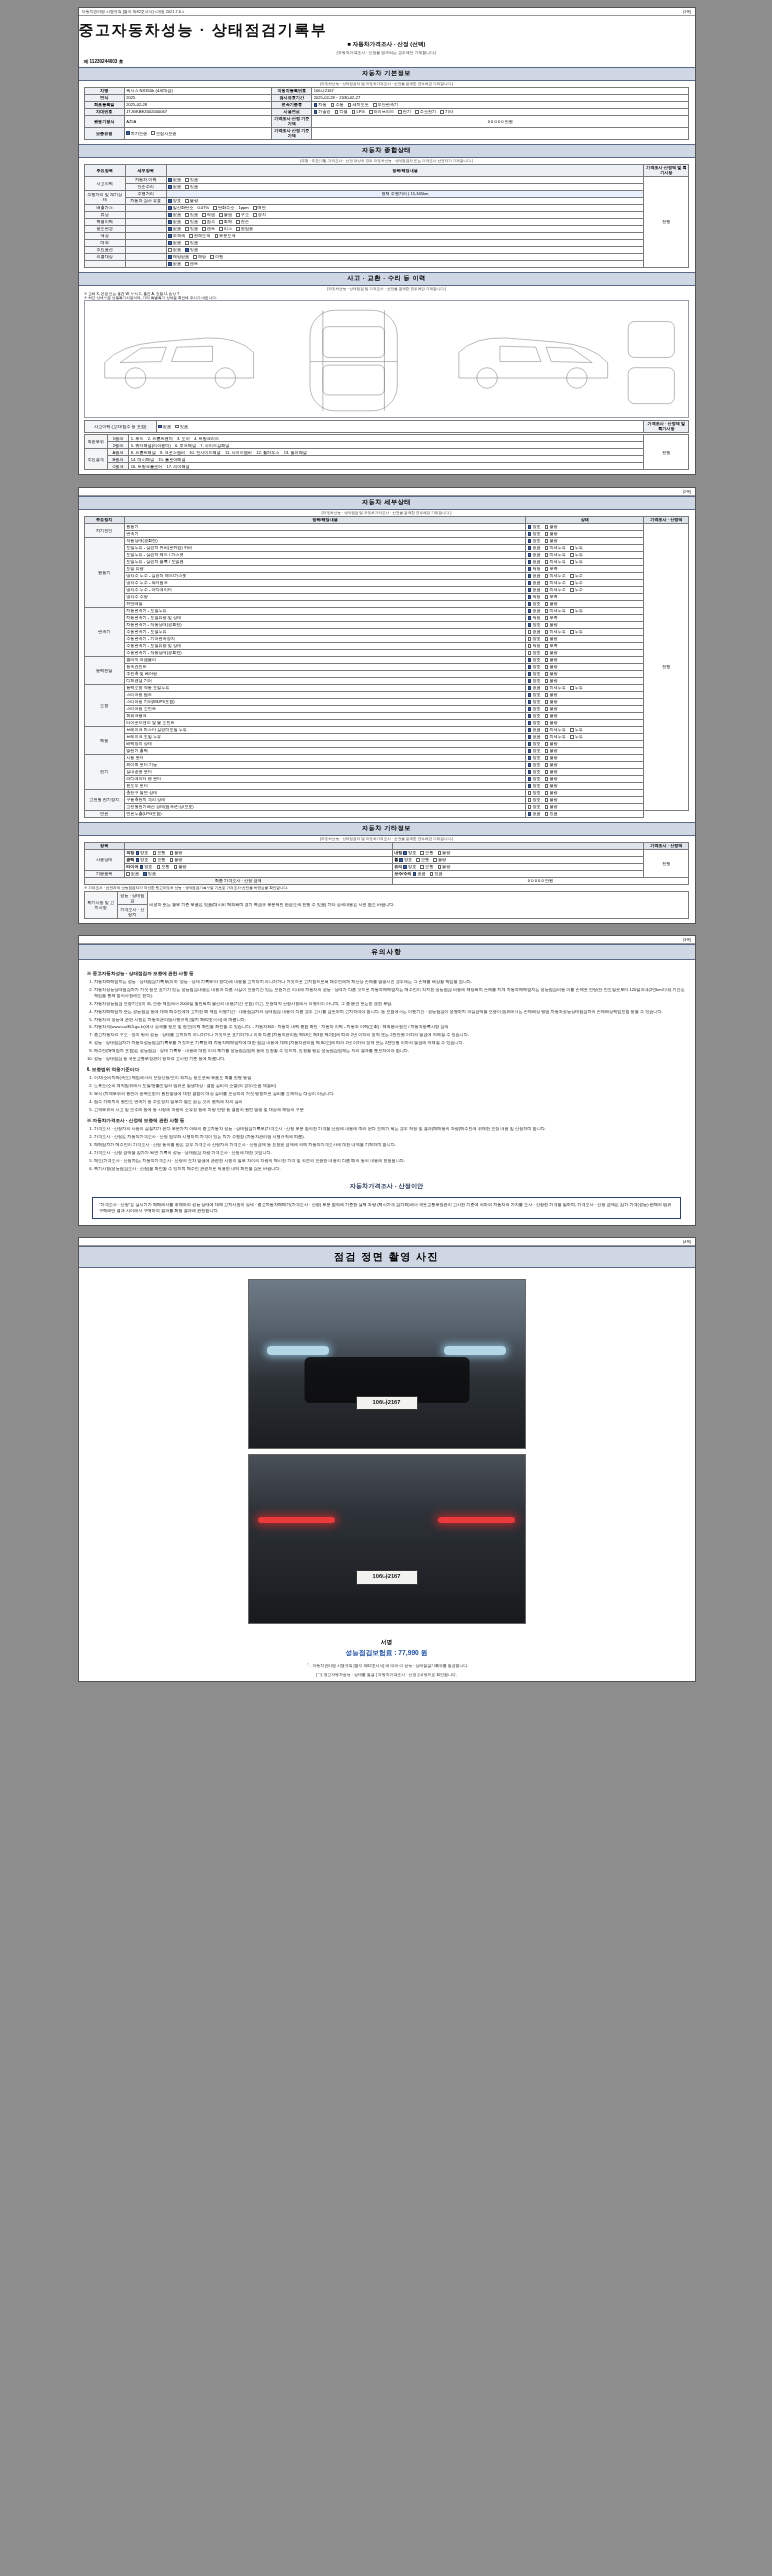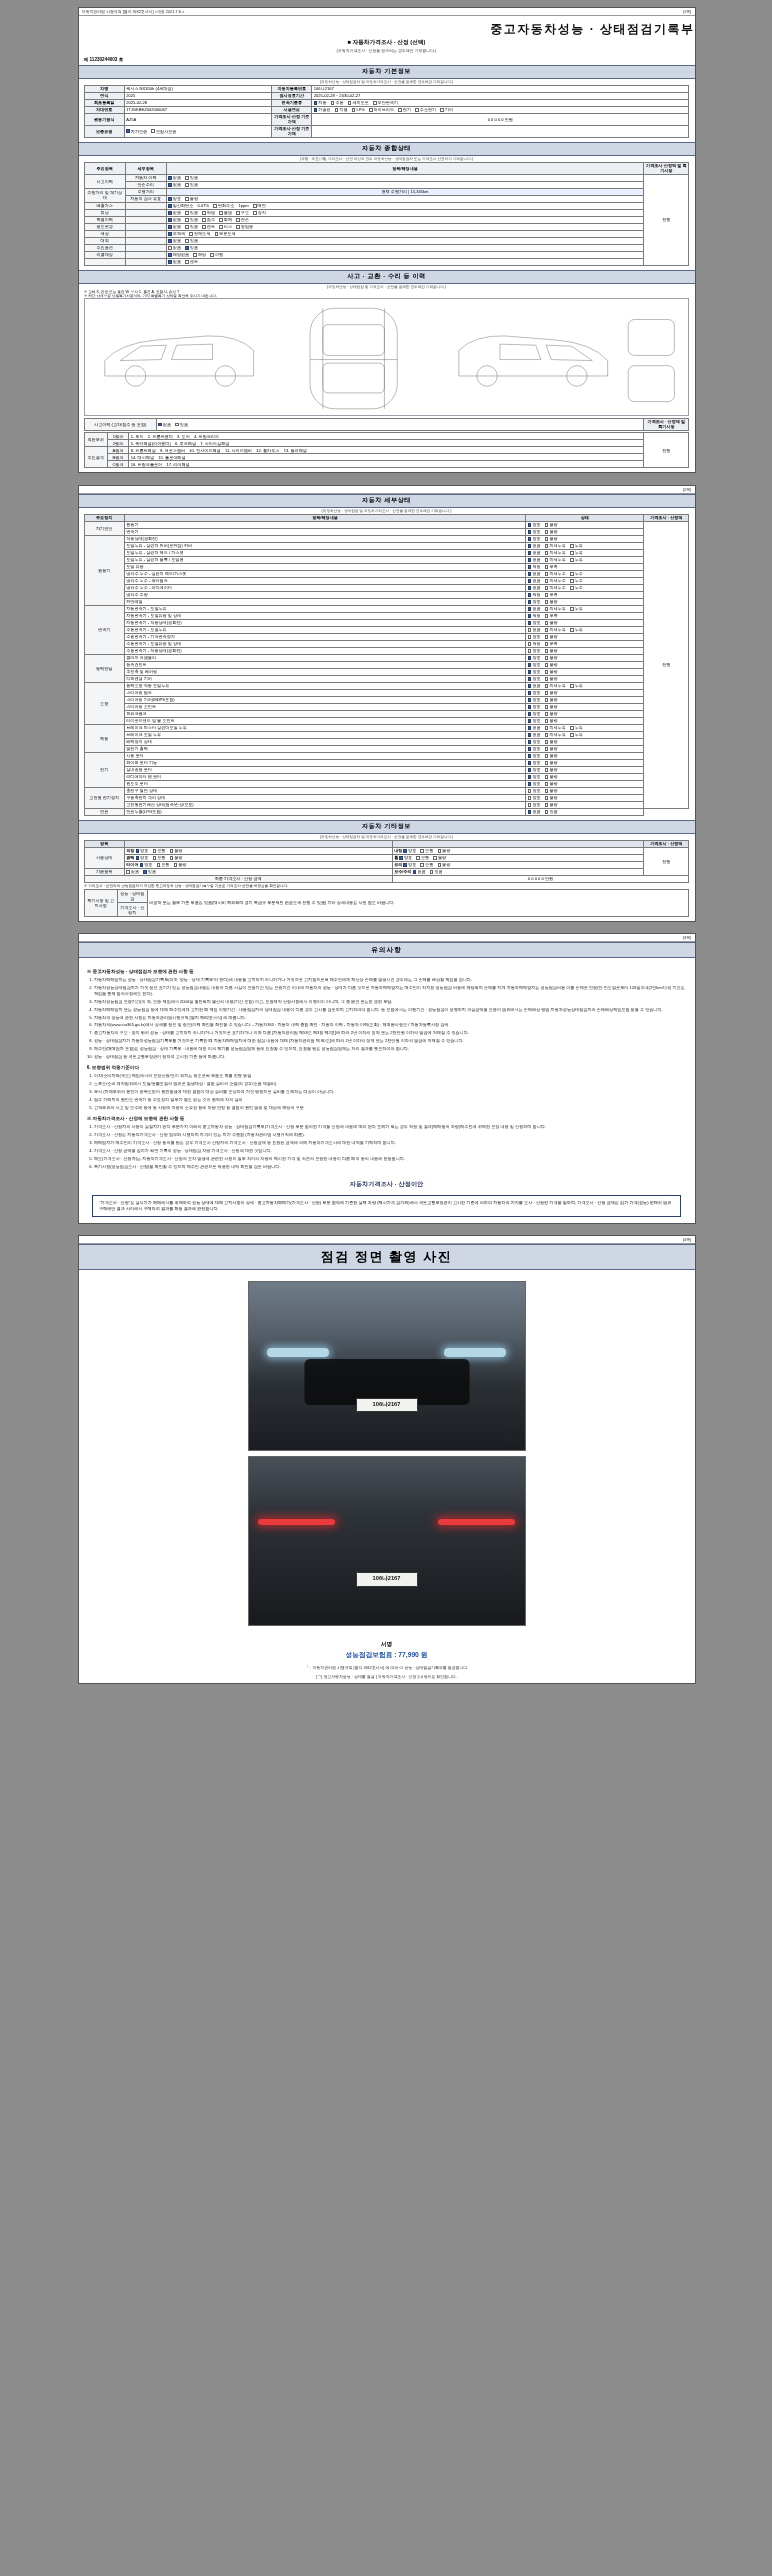--- a/index.html
+++ b/index.html
@@ -16,21 +16,21 @@
     background:#ffffff;
     border:0.5px solid #555;
     padding:0;
     position:relative;
   }
   .topnote {
     display:flex; justify-content:space-between;
     font-size:3.9px; color:#222; padding:1px 3.1px; border-bottom:0.5px solid #999;
   }
   .doc-title {
-    text-align:right; font-size:12px; font-weight:bold; letter-spacing:1.5px;
+    text-align:left; font-size:15px; font-weight:bold; letter-spacing:1.5px;
     padding:5.2px 0 1px 0; color:#111;
   }
   .doc-sub { text-align:center; font-size:5.7px; font-weight:bold; padding-bottom:1px; }
   .doc-sub2 { text-align:center; font-size:3.9px; color:#333; padding-bottom:3.1px; }
   .docno { font-size:4.6px; font-weight:bold; padding:1px 0 2.1px 5.2px; }
   .bar {
     background:#cfd6e4; border-top:0.5px solid #5a6a86; border-bottom:0.5px solid #5a6a86;
     text-align:center; font-size:6.2px; font-weight:bold; padding:1.5px 0; letter-spacing:0.5px;
   }
   .barnote { font-size:3.6px; text-align:center; padding:1px 0; color:#333; }
@@ -52,21 +52,21 @@
   .notice-body { padding:5.2px 8.2px; font-size:4.1px; line-height:1.55; color:#111; }
   .notice-body h4 { font-size:4.6px; margin:4.1px 0 2.1px 0; }
   .notice-body ol { margin:0 0 0 7.2px; padding:0; }
   .notice-body li { margin-bottom:1.5px; }
   .guarantee-box {
     border:1px solid #2a3f6b; margin:5.2px 13.4px; padding:4.1px 6.2px; font-size:4.1px; line-height:1.5;
   }
   .guar-title { text-align:center; font-weight:bold; font-size:6.2px; color:#1d2f55; padding:3.1px 0 1px 0; }
   .photo-title {
     background:#cfd6e4; border-top:0.5px solid #5a6a86; border-bottom:0.5px solid #5a6a86;
-    text-align:center; font-size:13px; font-weight:bold; padding:3.1px 0; letter-spacing:1.5px;
+    text-align:center; font-size:10px; font-weight:bold; padding:3.1px 0; letter-spacing:1.5px;
   }
   .photo-wrap { padding:7.2px 0; text-align:center; }
   .photo {
     width:278px; height:170px; margin:4.1px auto; border:0.5px solid #666; position:relative; overflow:hidden;
   }
   .photo.front { background:linear-gradient(#6f7b86 0%, #55606b 30%, #2c3136 60%, #1a1d21 100%); }
   .photo.rear  { background:linear-gradient(#4a5058 0%, #2d3238 35%, #17191c 100%); }
   .plate {
     position:absolute; left:50%; transform:translateX(-50%); bottom:38px;
     width:62px; height:14.4px; background:#f2f2ef; border:1px solid #333; border-radius:1.5px;

